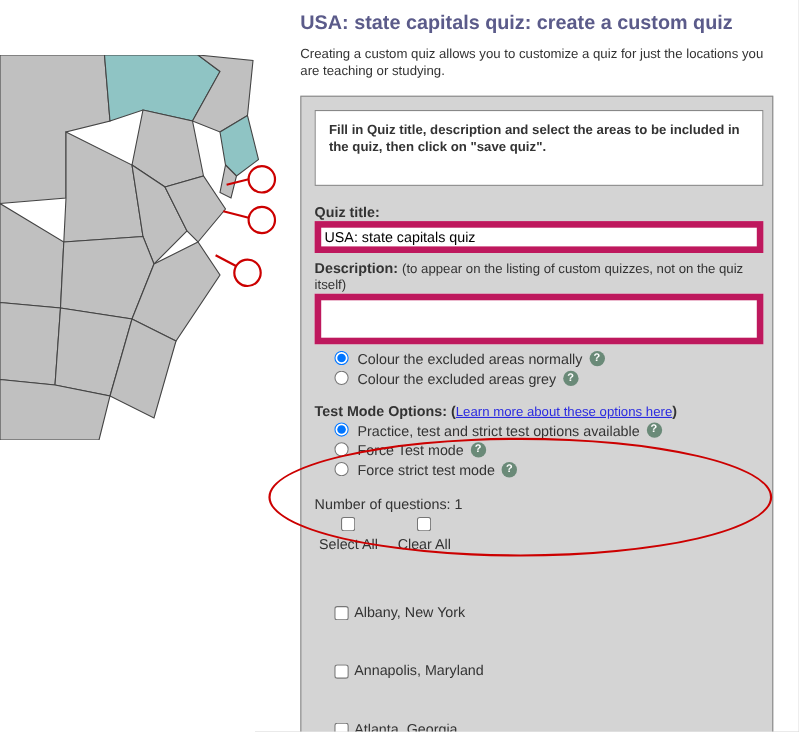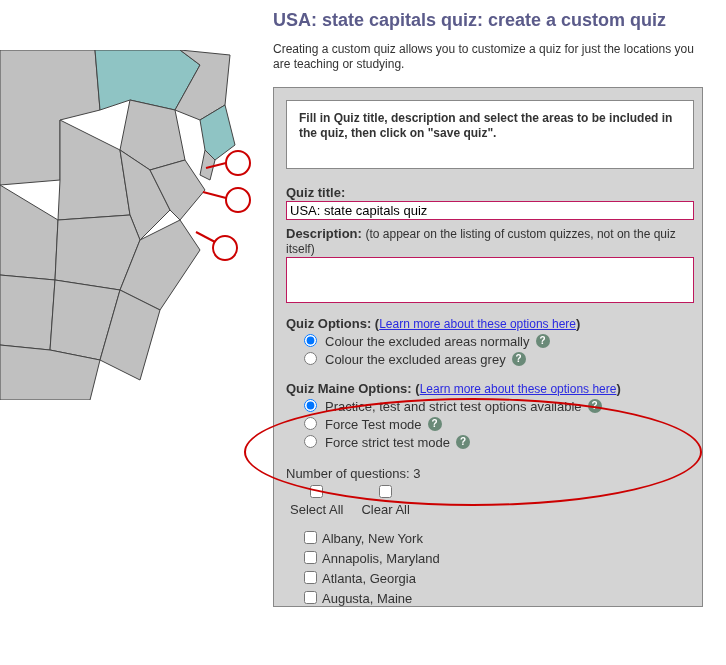--- a/index.html
+++ b/index.html
@@ -57,21 +57,21 @@
   .field-label {
     font-weight: bold;
     font-size: 13px;
     margin-bottom: 1px;
     margin-top: 6px;
   }
   .text-input {
     width: 100%;
     font-size: 13px;
     padding: 1px 3px;
-    border: 1px solid #be185d;
+    border: 6px solid #be185d;
     font-family: inherit;
   }
   .desc-note {
     font-size: 12px;
     font-weight: normal;
   }
   textarea.text-input {
     height: 46px;
     resize: none;
   }
@@ -124,21 +124,21 @@
     gap: 8px;
     margin-left: 18px;
   }
   .loc-col {
     flex: 1;
     display: flex;
     flex-direction: column;
     gap: 5px;
     font-size: 13px;
   }
-  .loc-col label { display: flex; align-items: flex-start; gap: 5px; white-space: nowrap; }
+  .loc-col label { display: flex; align-items: flex-end; gap: 5px; white-space: nowrap; margin-top: 33px; }
   .highlight-ellipse {
     position: absolute;
     border: 2px solid #c00;
     border-radius: 50%;
     pointer-events: none;
     width: 458px;
     height: 108px;
     left: -30px;
     top: 310px;
     z-index: 5;
@@ -190,56 +190,52 @@
 
     <div class="field-label">Quiz title:</div>
     <input type="text" class="text-input" value="USA: state capitals quiz" style="">
 
     <div class="field-label">
       <span>Description:</span>
       <span class="desc-note">(to appear on the listing of custom quizzes, not on the quiz itself)</span>
     </div>
     <textarea class="text-input" style=""></textarea>
 
-    <div class="section-label">
-      <span>Quiz Options:</span>
-      (<a href="#" class="learn">Learn more about these options here</a>)
-    </div>
     <div class="opt-row">
       <input type="radio" name="qo" checked="" style="">
       <span>Colour the excluded areas normally</span>
       <span class="help-icon">?</span>
     </div>
     <div class="opt-row">
       <input type="radio" name="qo" style="">
       <span>Colour the excluded areas grey</span>
       <span class="help-icon">?</span>
     </div>
 
     <div class="section-label" style="margin-top:14px">
-      <span>Quiz Maine Options:</span>
+      <span>Test Mode Options:</span>
       (<a href="#" class="learn">Learn more about these options here</a>)
     </div>
     <div class="opt-row">
       <input type="radio" name="qm" checked="" style="">
       <span>Practice, test and strict test options available</span>
       <span class="help-icon">?</span>
     </div>
     <div class="opt-row">
       <input type="radio" name="qm" style="">
       <span>Force Test mode</span>
       <span class="help-icon">?</span>
     </div>
     <div class="opt-row">
       <input type="radio" name="qm" style="">
       <span>Force strict test mode</span>
       <span class="help-icon">?</span>
     </div>
 
-    <div class="num-q">Number of questions: 3</div>
+    <div class="num-q">Number of questions: 1</div>
     <div class="select-row">
       <label>
         <input type="checkbox" style=""> 
           <span>Select All</span>
       </label>
       <label>
         <input type="checkbox" style=""> 
           <span>Clear All</span>
       </label>
     </div>

